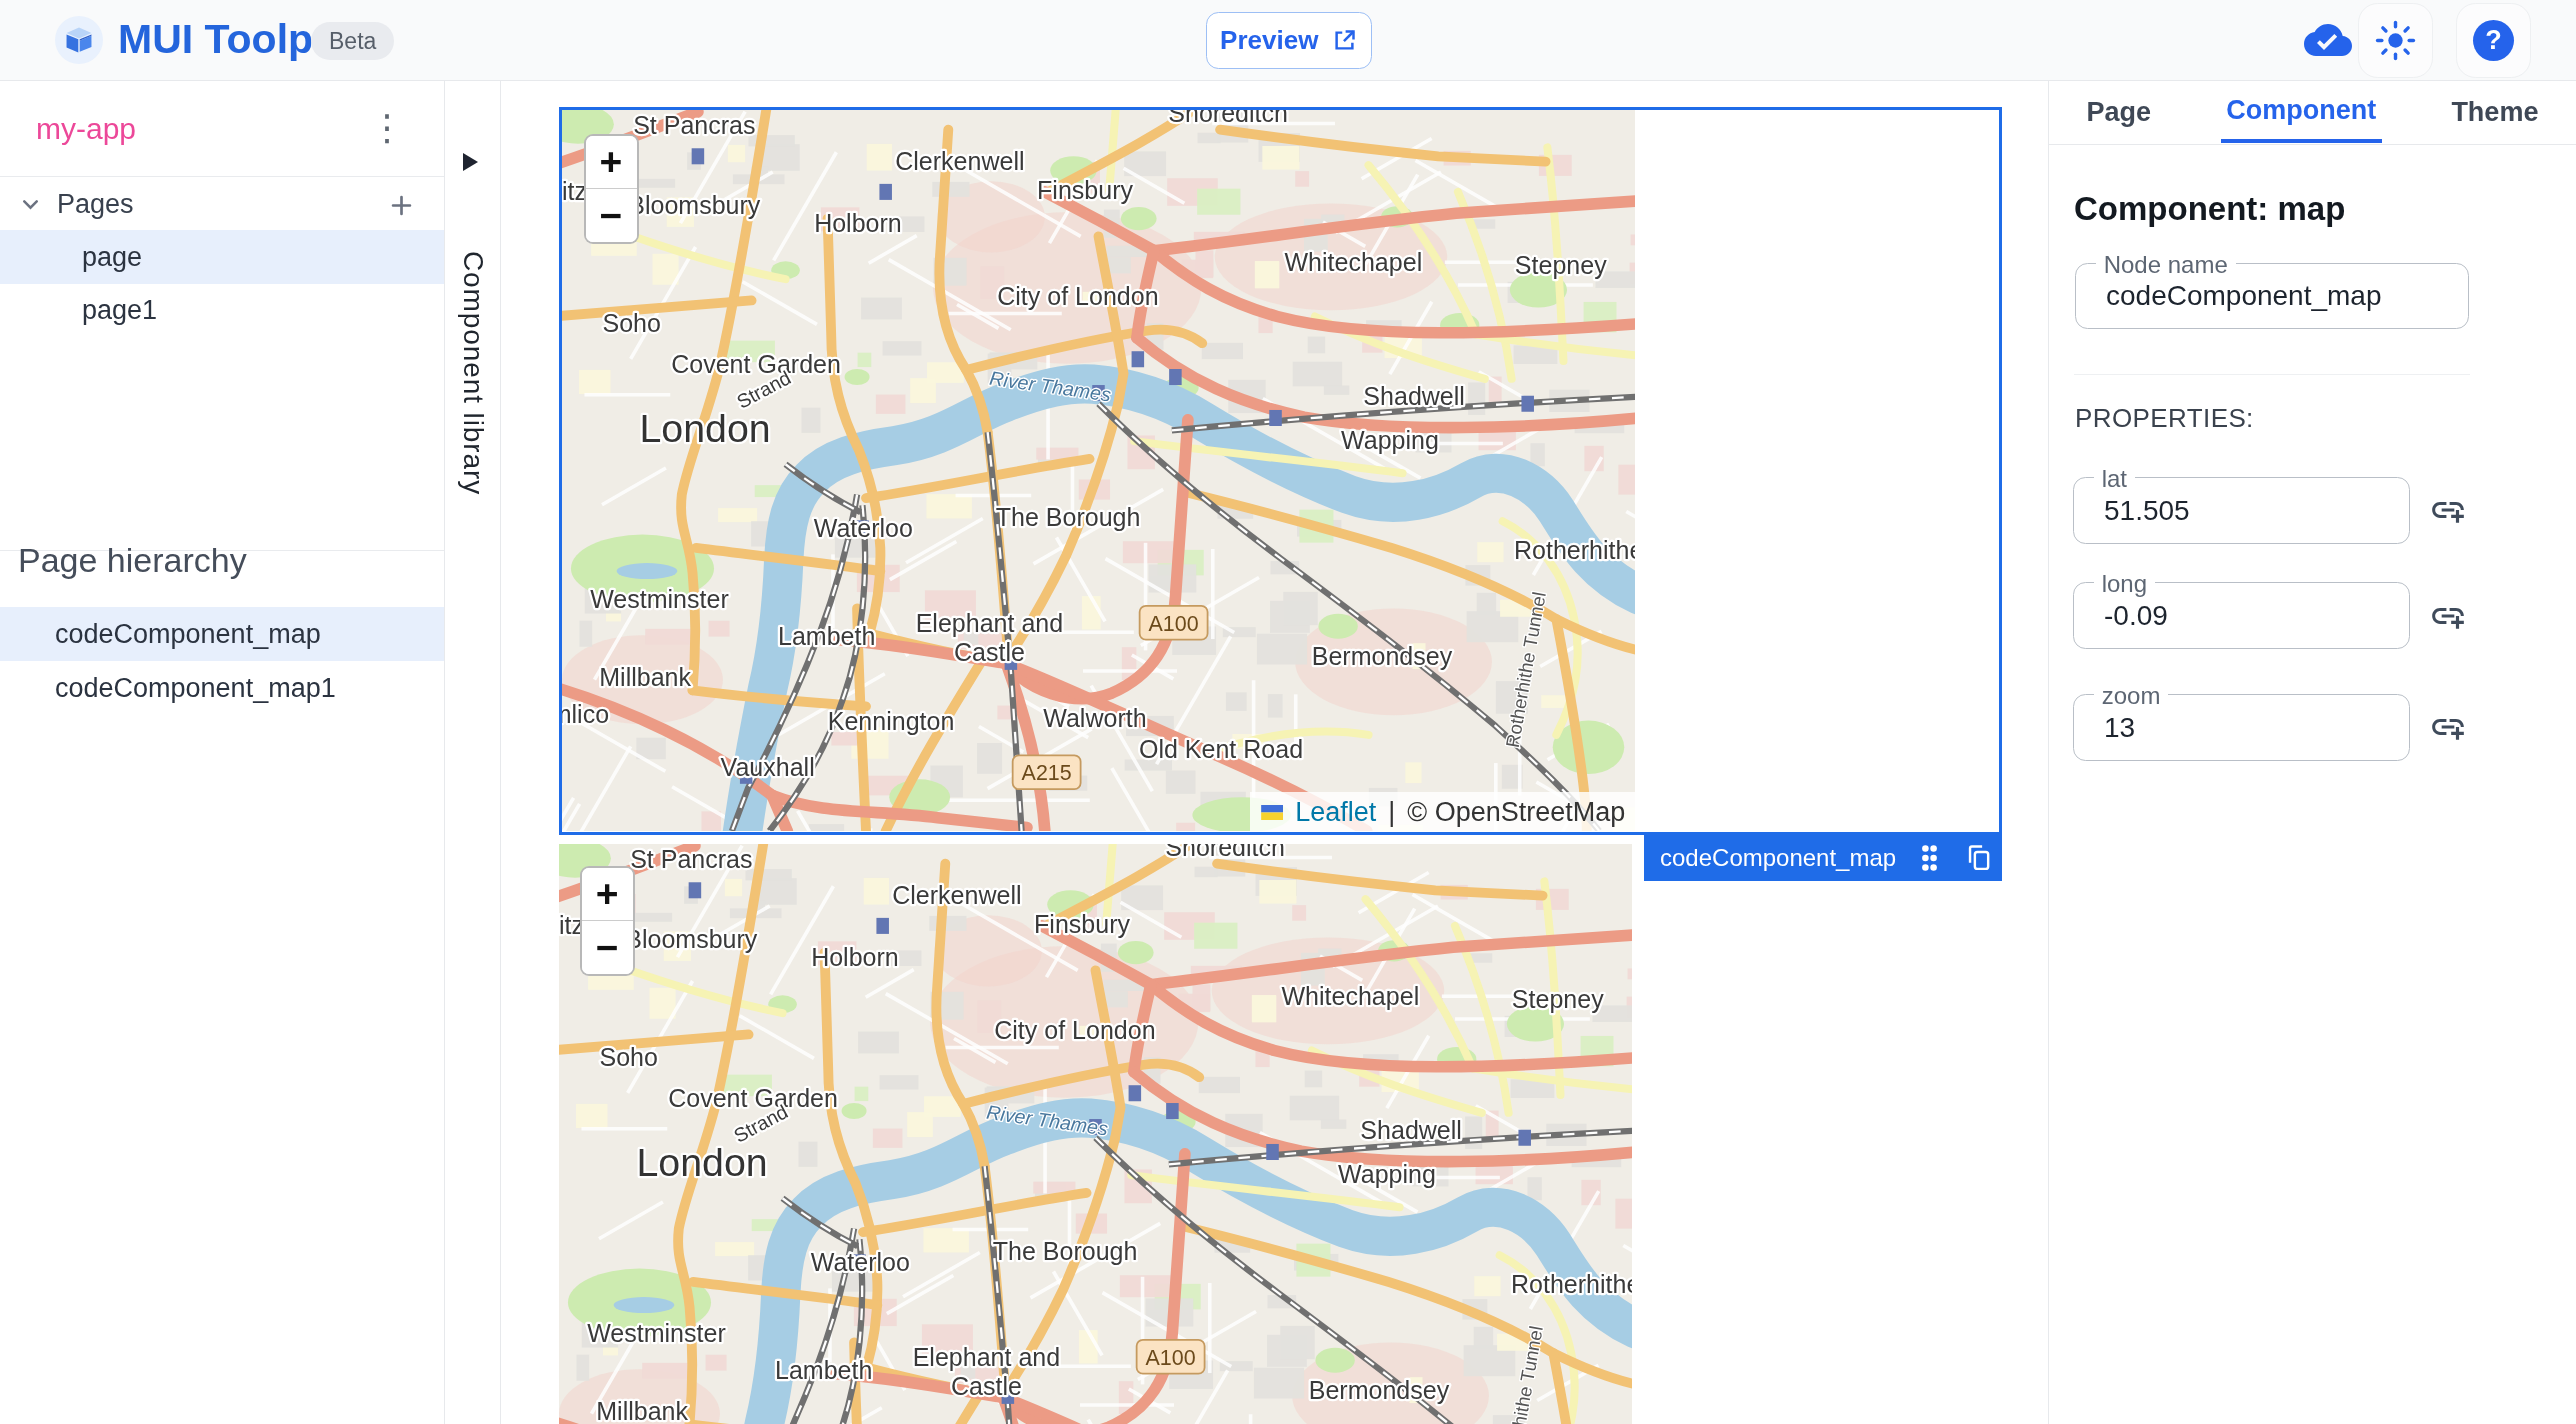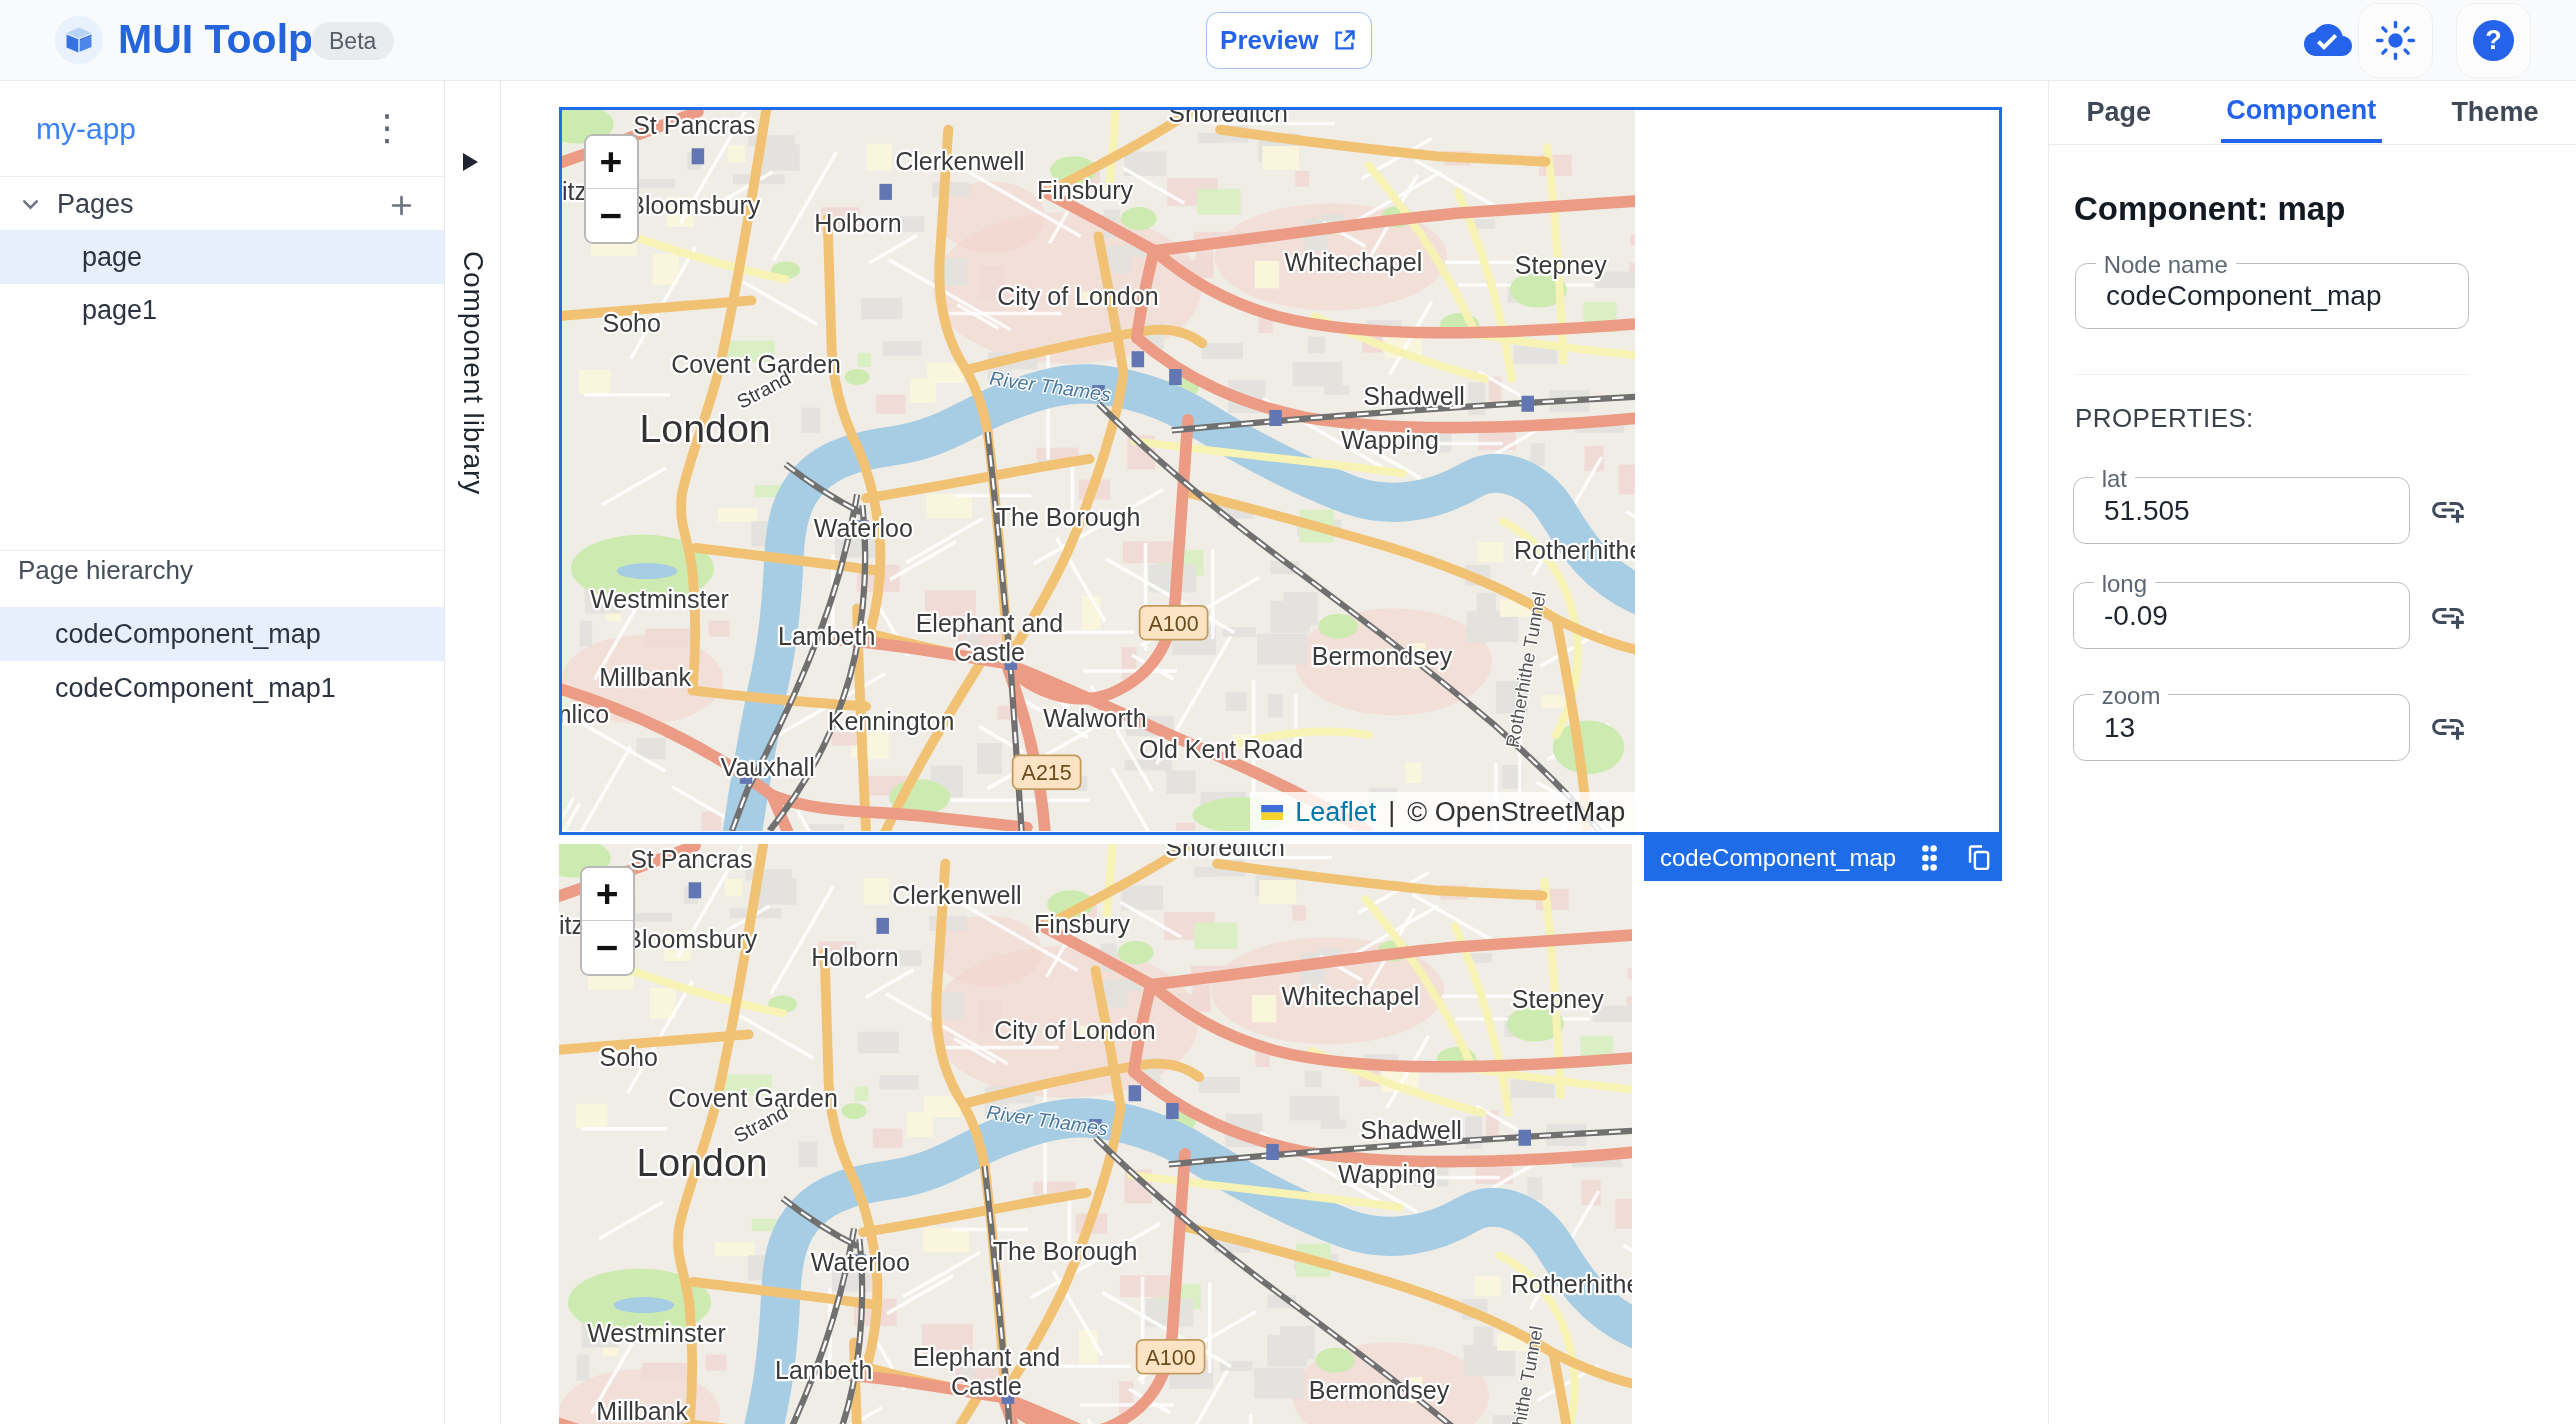--- a/index.html
+++ b/index.html
@@ -21,29 +21,29 @@
     font-size:26px; font-weight:bold; display:flex; align-items:center; justify-content:center; gap:12.5px; cursor:pointer; }
   .hdr-iconbtn { position:absolute; top:2.7px; width:75px; height:75px; border-radius:19.7px;
     border:1.8px solid #eef0f2; background:#fcfcfd; display:flex; align-items:center; justify-content:center; cursor:pointer; }
   #help-circle { width:41px; height:41px; border-radius:50%; background:#2563eb; color:#fff;
     font-size:27px; font-weight:bold; display:flex; align-items:center; justify-content:center; }
 
   
   #sidebar { position:absolute; left:0; top:81px; width:445px; height:1344px;
     background:#fff; border-right:1.8px solid #e7e9ec; }
   #app-name-row { position:absolute; left:0; top:0; width:100%; height:95px; }
-  #app-name { position:absolute; left:36px; top:0; line-height:95px; font-size:30px; color:#3b82f6; }
+  #app-name { position:absolute; left:36px; top:0; line-height:95px; font-size:30px; color:#ec4899; }
   #kebab { position:absolute; right:39px; top:27px; font-size:36px; color:#5f6771; line-height:39px; cursor:pointer; }
   .h-divider { position:absolute; left:0; width:100%; height:0; border-top:1.8px solid #e9ebee; }
   #pages-header { position:absolute; left:0; top:97px; width:100%; height:52px; }
   #pages-label { position:absolute; left:57px; top:0; line-height:52px; font-size:27px; color:#39414e; }
   .side-row { position:absolute; left:0; width:100%; height:54px; font-size:27px; color:#2b3340; cursor:pointer; }
   .side-row.sel { background:#e7effc; }
   .side-row span { position:absolute; top:0; line-height:54px; }
-  #hier-title { position:absolute; left:18px; top:474px; font-size:26px; color:#454d5a; }
+  #hier-title { position:absolute; left:18px; top:460px; font-size:34px; color:#454d5a; }
 
   
   #lib-strip { position:absolute; left:445px; top:81px; width:56px; height:1344px;
     background:#fff; border-right:1.8px solid #e7e9ec; }
   #lib-expand { position:absolute; left:18px; top:72px; width:0; height:0;
     border-left:15px solid #1f2430; border-top:9.8px solid transparent; border-bottom:9.8px solid transparent; cursor:pointer; }
   #lib-label { position:absolute; left:11.6px; top:170px; writing-mode:vertical-rl;
     font-size:28px; color:#20262e; letter-spacing:0.9px; }
 
   

